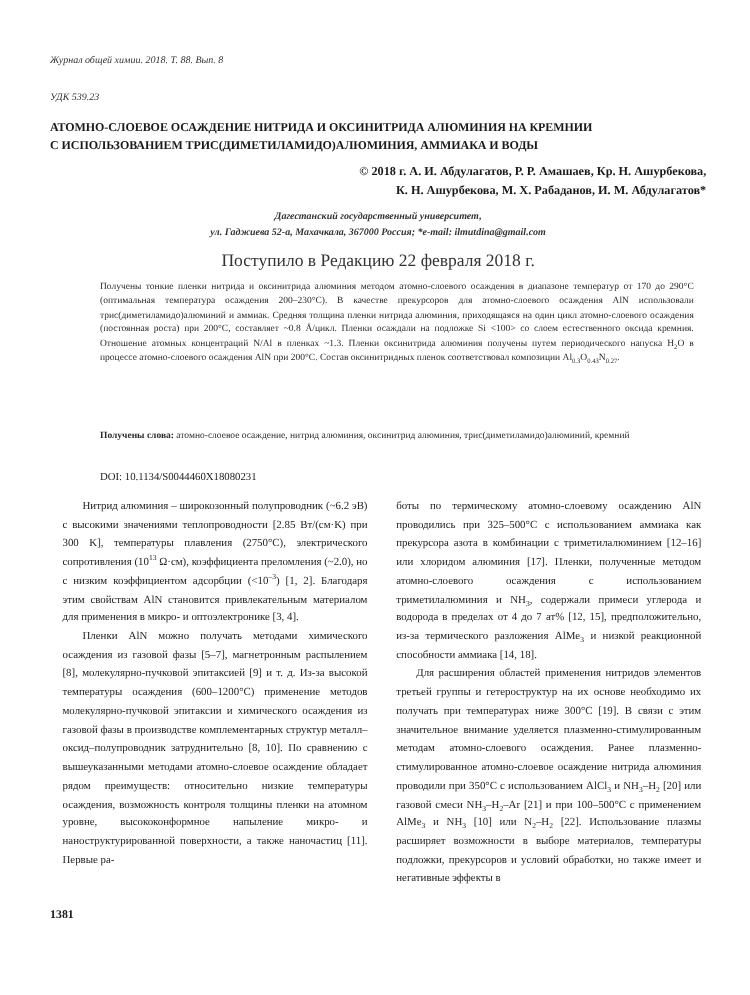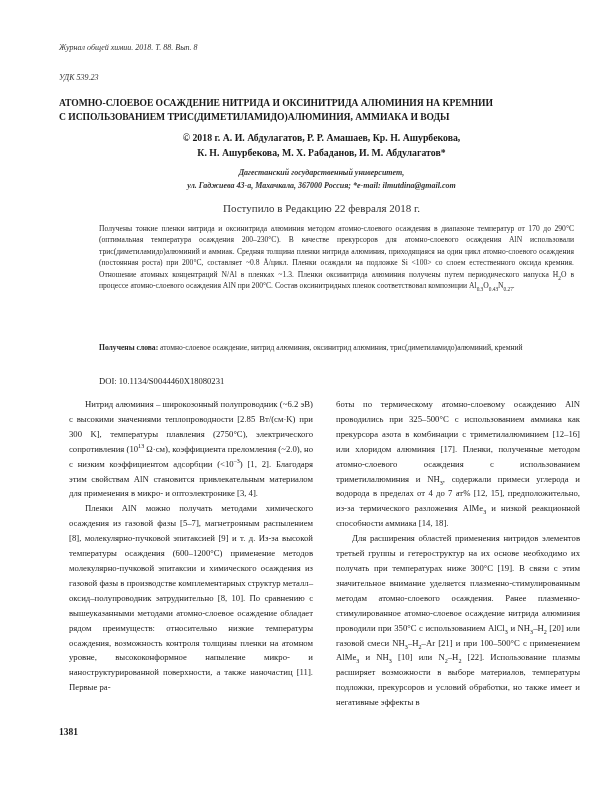--- a/index.html
+++ b/index.html
@@ -1,27 +1,27 @@
 <!DOCTYPE html>
 <html><head>
 <meta charset="utf-8">
 <style>
   html, body { margin: 0; padding: 0; background: #ffffff; }
   body { width: 600px; height: 796px; position: relative; overflow: hidden;
          font-family: "Liberation Serif", "DejaVu Serif", serif; color: #1a1a1a; }
-  .abs { position: absolute; margin-left: 19px; }
+  .abs { position: absolute; }
   .journal { left: 40px; top: 43px; font-size: 8px; font-style: italic; color: #333; }
   .udk { left: 40px; top: 73px; font-size: 8px; font-style: italic; color: #333; }
   .title { left: 40px; top: 96px; width: 525px; font-weight: bold;
            font-size: 9.6px; line-height: 14px; letter-spacing: -0.05px; }
-  .authors { left: 40px; top: 130px; width: 525px; text-align: center; font-weight: bold;
+  .authors { left: 40px; top: 130px; width: 525px; text-align: right; font-weight: bold;
              font-size: 9.8px; line-height 14px; line-height: 15px; }
   .affil { left: 40px; top: 166px; width: 525px; text-align: center; font-style: italic;
            font-size: 8px; line-height: 13px; color: #333; font-weight: bold; }
-  .received { left: 40px; top: 202px; width: 525px; text-align: center; font-size: 11px; color: #333; }
+  .received { left: 40px; top: 202px; width: 525px; text-align: center; font-size: 14px; color: #333; }
   .abstract { left: 80px; top: 223px; width: 475px; font-size: 7.6px; line-height: 11.4px;
               text-align: justify; color: #2a2a2a; }
   .abstract p { margin: 0; text-indent: 0; }
   .keywords { left: 80px; top: 342px; width: 475px; font-size: 7.6px; line-height: 11.4px;
               text-align: justify; color: #2a2a2a; }
   .kw-label { font-weight: bold; }
   .doi { left: 80px; top: 376px; font-size: 8.6px; color: #222; }
   .doi-label { font-weight: normal; }
   .col { top: 397px; width: 244px; font-size: 8.7px; line-height: 14.9px; text-align: justify; color: #222; }
   .col p { margin: 0; text-indent: 16px; }
@@ -42,21 +42,21 @@
   <div>С ИСПОЛЬЗОВАНИЕМ ТРИС(ДИМЕТИЛАМИДО)АЛЮМИНИЯ, АММИАКА И ВОДЫ</div>
 </div>
 
 <div class="abs authors">
   <div>© 2018 г. А. И. Абдулагатов, Р. Р. Амашаев, Кр. Н. Ашурбекова,</div>
   <div>К. Н. Ашурбекова, М. Х. Рабаданов, И. М. Абдулагатов*</div>
 </div>
 
 <div class="abs affil">
   <div>Дагестанский государственный университет,</div>
-  <div>ул. Гаджиева 43-а, Махачкала, 367000 Россия; *e-mail: ilmutdina@gmail.com</div>
+  <div>ул. Гаджиева 52-а, Махачкала, 367000 Россия; *e-mail: ilmutdina@gmail.com</div>
 </div>
 
 <div class="abs received">Поступило в Редакцию 22 февраля 2018 г.</div>
 
 <div class="abs abstract">
   <p><span>Получены тонкие пленки нитрида и оксинитрида алюминия методом атомно-слоевого осаждения в диапазоне температур от 170 до 290°С (оптимальная температура осаждения 200–230°С). В качестве прекурсоров для атомно-слоевого осаждения AlN использовали трис(диметиламидо)алюминий и аммиак. Средняя толщина пленки нитрида алюминия, приходящаяся на один цикл атомно-слоевого осаждения (постоянная роста) при 200°С, составляет ~0.8 Å/цикл. Пленки осаждали на подложке Si &lt;100&gt; со слоем естественного оксида кремния. Отношение атомных концентраций N/Al в пленках ~1.3. Пленки оксинитрида алюминия получены путем периодического напуска H</span><sub>2</sub><span>O в процессе атомно-слоевого осаждения AlN при 200°С. Состав оксинитридных пленок соответствовал композиции Al</span><sub>0.3</sub><span>O</span><sub>0.43</sub><span>N</span><sub>0.27</sub><span>.</span></p>
 </div>
 
 <div class="abs keywords">
   <span class="kw-label">Получены слова:</span><span> атомно-слоевое осаждение, нитрид алюминия, оксинитрид алюминия, трис(диметиламидо)алюминий, кремний</span>

